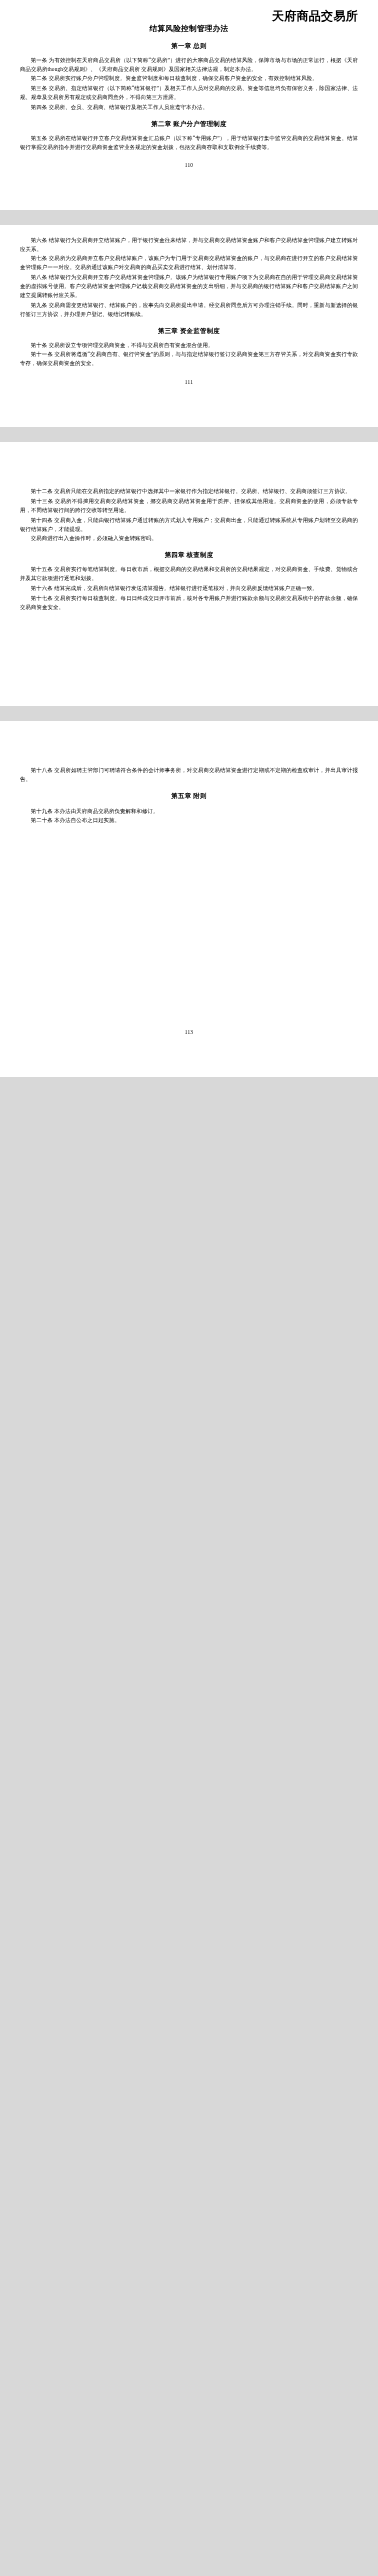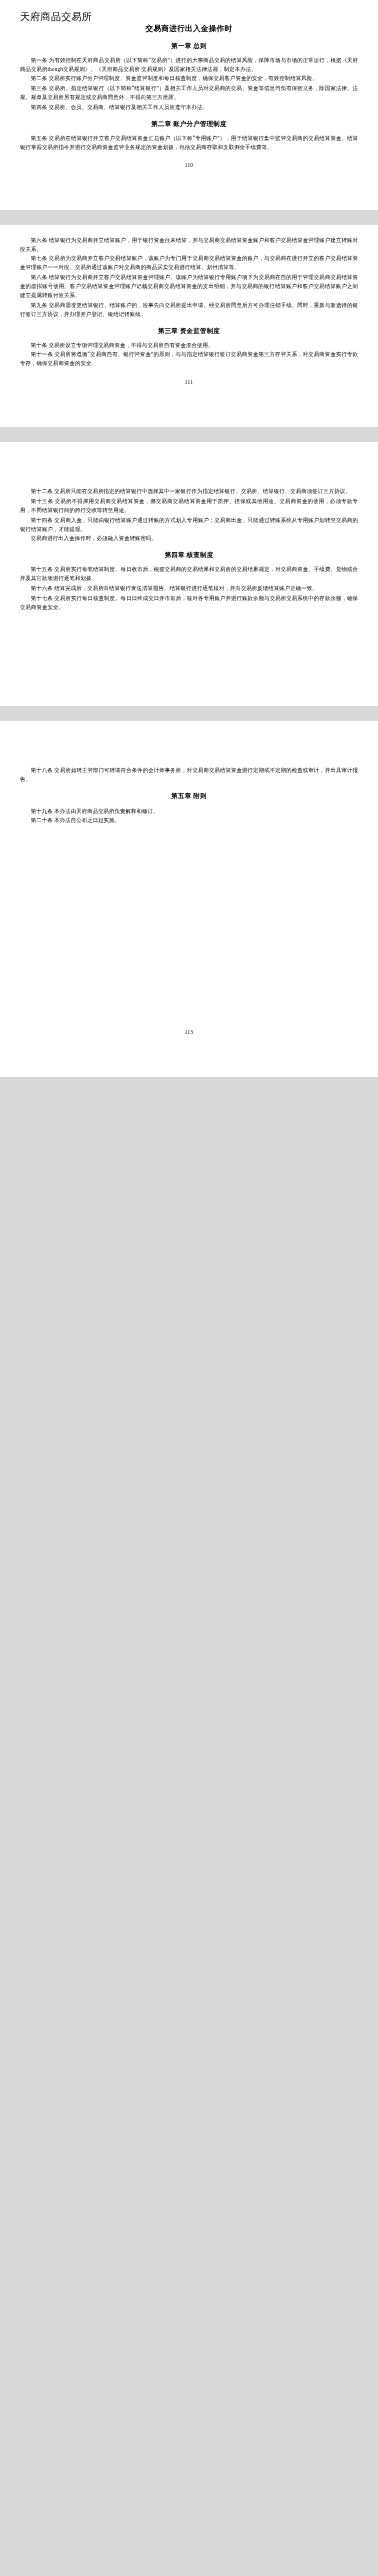--- a/index.html
+++ b/index.html
@@ -16,23 +16,23 @@
     width: 378px;
     box-sizing: border-box;
     padding: 10.5px 20px 5.8px 20px;
     position: relative;
   }
   .gap {
     height: 15px;
     background: #d8d8d8;
   }
   .doc-title {
-    text-align: left;
-    font-weight: normal;
-    font-size: 10px;
+    text-align: right;
+    font-weight: bold;
+    font-size: 12px;
     line-height: 11px;
     margin: 0 0 1.2px 0;
     letter-spacing: 0.3px;
   }
   .doc-title2 {
     text-align: center;
     font-weight: bold;
     font-size: 7.6px;
     line-height: 11px;
     margin: 0 0 5.8px 0;
@@ -63,21 +63,21 @@
   }
   .spacer-lg { height: 88px; }
   .spacer-xl { height: 193px; }
   .spacer-md { height: 35px; }
 </style>
 </head>
 <body>
 
 <div class="page">
   <div class="doc-title">天府商品交易所</div>
-  <div class="doc-title2">交易商进行出入金操作时</div>
+  <div class="doc-title2">结算风险控制管理办法</div>
 
   <div class="chapter">第一章  总则</div>
   <p class="para">第一条 为有效控制在天府商品交易所（以下简称“交易所”）进行的大宗商品交易的结算风险，保障市场与市场的正常运行，根据《天府商品交易所though交易规则》、《天府商品交易所 交易规则》及国家相关法律法规，制定本办法。</p>
   <p class="para">第二条 交易所实行账户分户管理制度。资金监管制度和每日核查制度，确保交易客户资金的安全，有效控制结算风险。</p>
   <p class="para">第三条 交易所、指定结算银行（以下简称“结算银行”）及相关工作人员对交易商的交易、资金等信息均负有保密义务，除国家法律、法规、规章及交易所另有规定或交易商同意外，不得向第三方泄露。</p>
   <p class="para">第四条 交易所、会员、交易商、结算银行及相关工作人员应遵守本办法。</p>
 
   <div class="chapter">第二章  账户分户管理制度</div>
   <p class="para">第五条 交易所在结算银行开立客户交易结算资金汇总账户（以下称“专用账户”），用于结算银行集中监管交易商的交易结算资金。结算银行掌握交易所指令并进行交易商资金监管业务规定的资金划拨，包括交易商存取和支取例全手续费等。</p>
 

